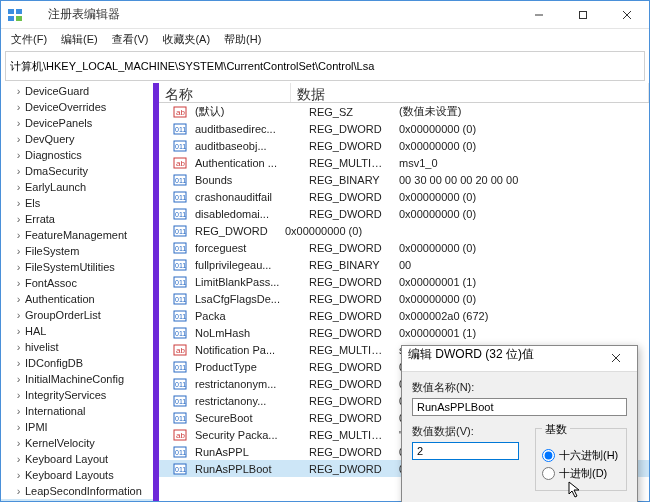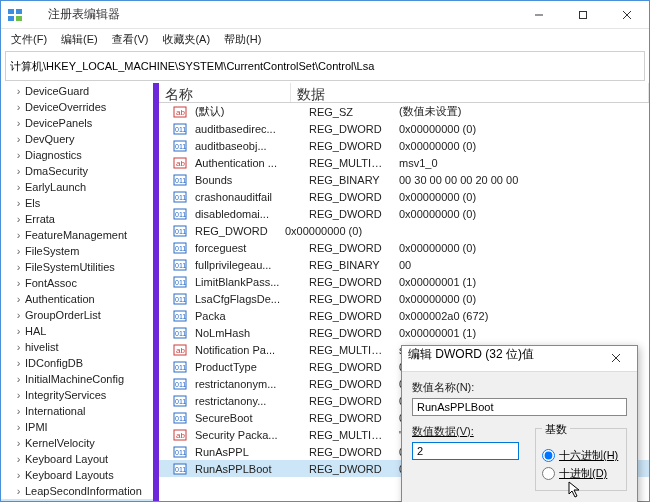--- a/index.html
+++ b/index.html
@@ -44,21 +44,21 @@
 
   
   .dialog { position: absolute; left: 400px; top: 262px; width: 237px; background: #f0f0f0; border: 1px solid #888; box-shadow: 2px 2px 8px rgba(0,0,0,.25); font-size:11px;}
   .dialog .dtitle { height: 26px; background: #fff; display: flex; padding: 0 6px; border-bottom:1px solid #ddd;}
   .dialog .dtitle .t { flex:1; font-size:12px; }
   .dialog .dclose { width:30px; height:24px; display:flex; align-items:center; justify-content:center; }
   .dialog .dbody { padding: 8px 10px 6px 10px; }
   .dlabel { margin-bottom: 3px; color:#222;}
   .dinput { width: 100%; border:1px solid #888; background:#fff; padding:2px 4px; font-size:11px; margin-bottom:8px; }
   .dinput[readonly] { background:#fff; }
-  .drow { display:flex; gap:16px;text-decoration:underline; }
+  .drow { display:flex; gap:16px; }
   .dcolv { flex:1; }
   .dgroup { border:1px solid #ccc; padding:16px 6px 6px 6px; position:relative; margin-top:4px; width:92px;}
   .dgroup .glegend { position:absolute; top:-7px; left:6px; background:#f0f0f0; padding:0 3px; font-size:11px;}
   .dradio { display:flex; align-items:center; gap:4px; margin:3px 0; }
   .dradio input { margin:0; }
   .dbtns { display:flex; justify-content:flex-end; gap:8px; padding:6px 10px 10px 10px;}
   .dbtn { min-width:64px; height:21px; border:1px solid #999; background:#e1e1e1; font-size:11px; cursor:default;}
   .dbtn.primary { border-color:#0078d7; }
 
   .cursor-ptr { position:absolute; left:567px; top:398px; pointer-events:none; }

